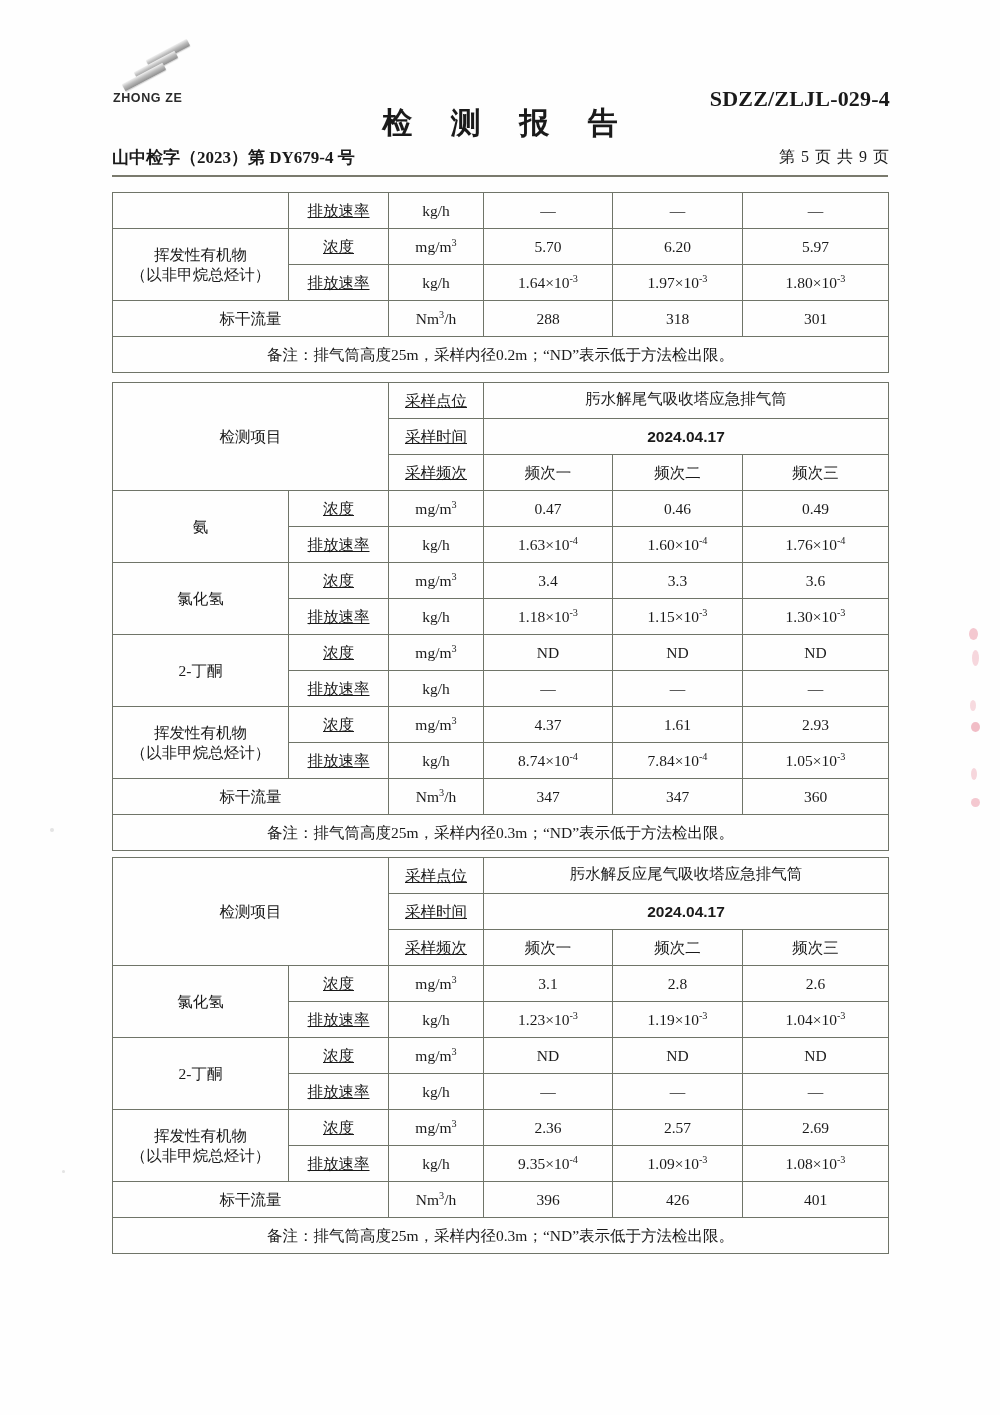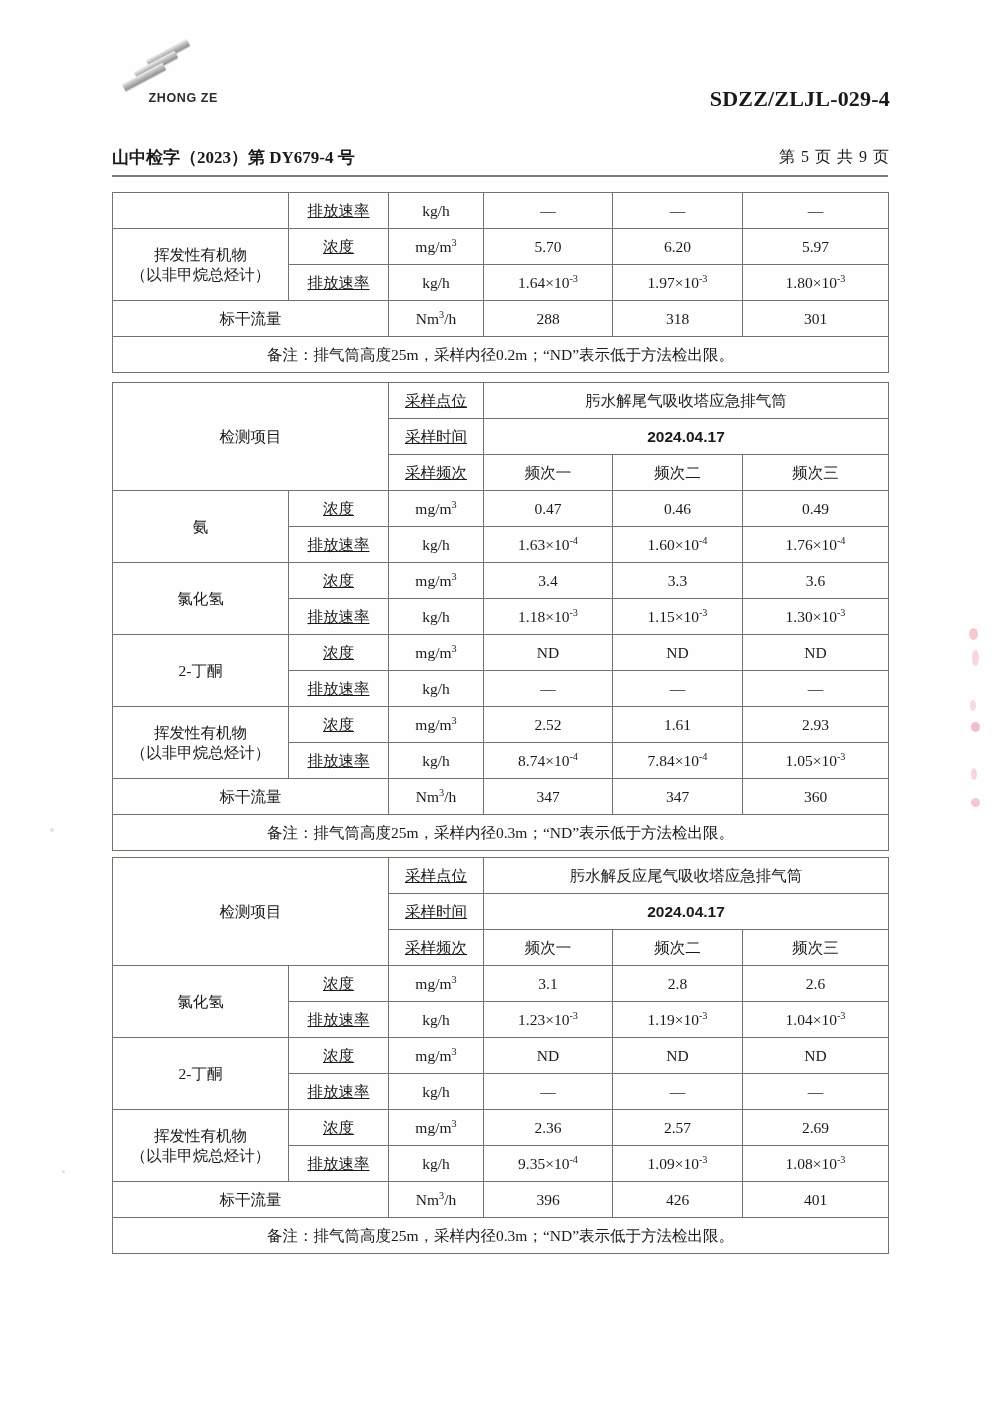--- a/index.html
+++ b/index.html
@@ -55,21 +55,20 @@
   .logo-bar.b1 { left: 28px; top: 2px; }
   .logo-bar.b2 { left: 16px; top: 14px; }
   .logo-bar.b3 { left: 4px;  top: 26px; }
   .logo-text {
     margin-top: 4px;
     font-family: "Liberation Sans", sans-serif;
     font-size: 12.5px;
     font-weight: 700;
     letter-spacing: 0.6px;
     color: #2b2b2b;
-    text-align: right;
   }
 
   .doc-code {
     position: absolute;
     right: 110px;
     top: 86px;
     font-family: "Liberation Serif", serif;
     font-size: 22px;
     font-weight: 700;
     letter-spacing: 0.2px;
@@ -138,21 +137,21 @@
   td.item   { font-size: 15.5px; text-decoration: underline; }
   td.unit   { font-size: 15px; font-family: "Liberation Serif", serif; }
   td.val    { font-size: 15px; font-family: "Liberation Serif", serif; }
   td.remark {
     text-align: left;
     padding-left: 10px;
     font-size: 15.5px;
     height: 33px;
   }
   td.ptitle { font-size: 16.5px; }
-  td.point  { font-size: 16.5px; }
+  td.point  { font-size: 16.5px; font-family: Liberation Mono, monospace; }
   td.date   { font-size: 16px; font-weight: 700; font-family: Liberation Sans, sans-serif; }
   td.freq   { font-size: 15.5px; }
   td.blank  { }
   sup { font-size: 0.66em; vertical-align: super; line-height: 0; }
 
   
   .stamp-trace {
     position: absolute;
     border-radius: 50%;
     background: #e8889a;
@@ -176,20 +175,21 @@
     <div class="logo-block">
       <div class="logo-bars">
         <div class="logo-bar b1"></div>
         <div class="logo-bar b2"></div>
         <div class="logo-bar b3"></div>
       </div>
       <div class="logo-text">ZHONG ZE</div>
     </div>
 
     <div class="doc-code">SDZZ/ZLJL-029-4</div>
+    <div class="report-title">检 测 报 告</div>
     <div class="report-no">山中检字（2023）第 DY679-4 号</div>
     <div class="page-no">第 5 页  共 9 页</div>
     <div class="header-rule"></div>
   </div>
 
   <div class="tbl-wrap" style="top:192px;">
     <table class="grid">
       <colgroup>
         <col style="width:176px">
         <col style="width:100px">
@@ -314,21 +314,21 @@
           <td class="val">—</td>
         </tr>
 
         <tr>
           <td class="pname" rowspan="2">
             <span>挥发性有机物</span><br>
             <span>（以非甲烷总烃计）</span>
           </td>
           <td class="item">浓度</td>
           <td class="unit"><span>mg/m</span><sup>3</sup></td>
-          <td class="val">2.52</td>
+          <td class="val">4.37</td>
           <td class="val">1.61</td>
           <td class="val">2.93</td>
         </tr>
         <tr>
           <td class="item">排放速率</td>
           <td class="unit">kg/h</td>
           <td class="val"><span>8.74</span>×10<sup>-4</sup></td>
           <td class="val"><span>7.84</span>×10<sup>-4</sup></td>
           <td class="val"><span>1.05</span>×10<sup>-3</sup></td>
         </tr>

